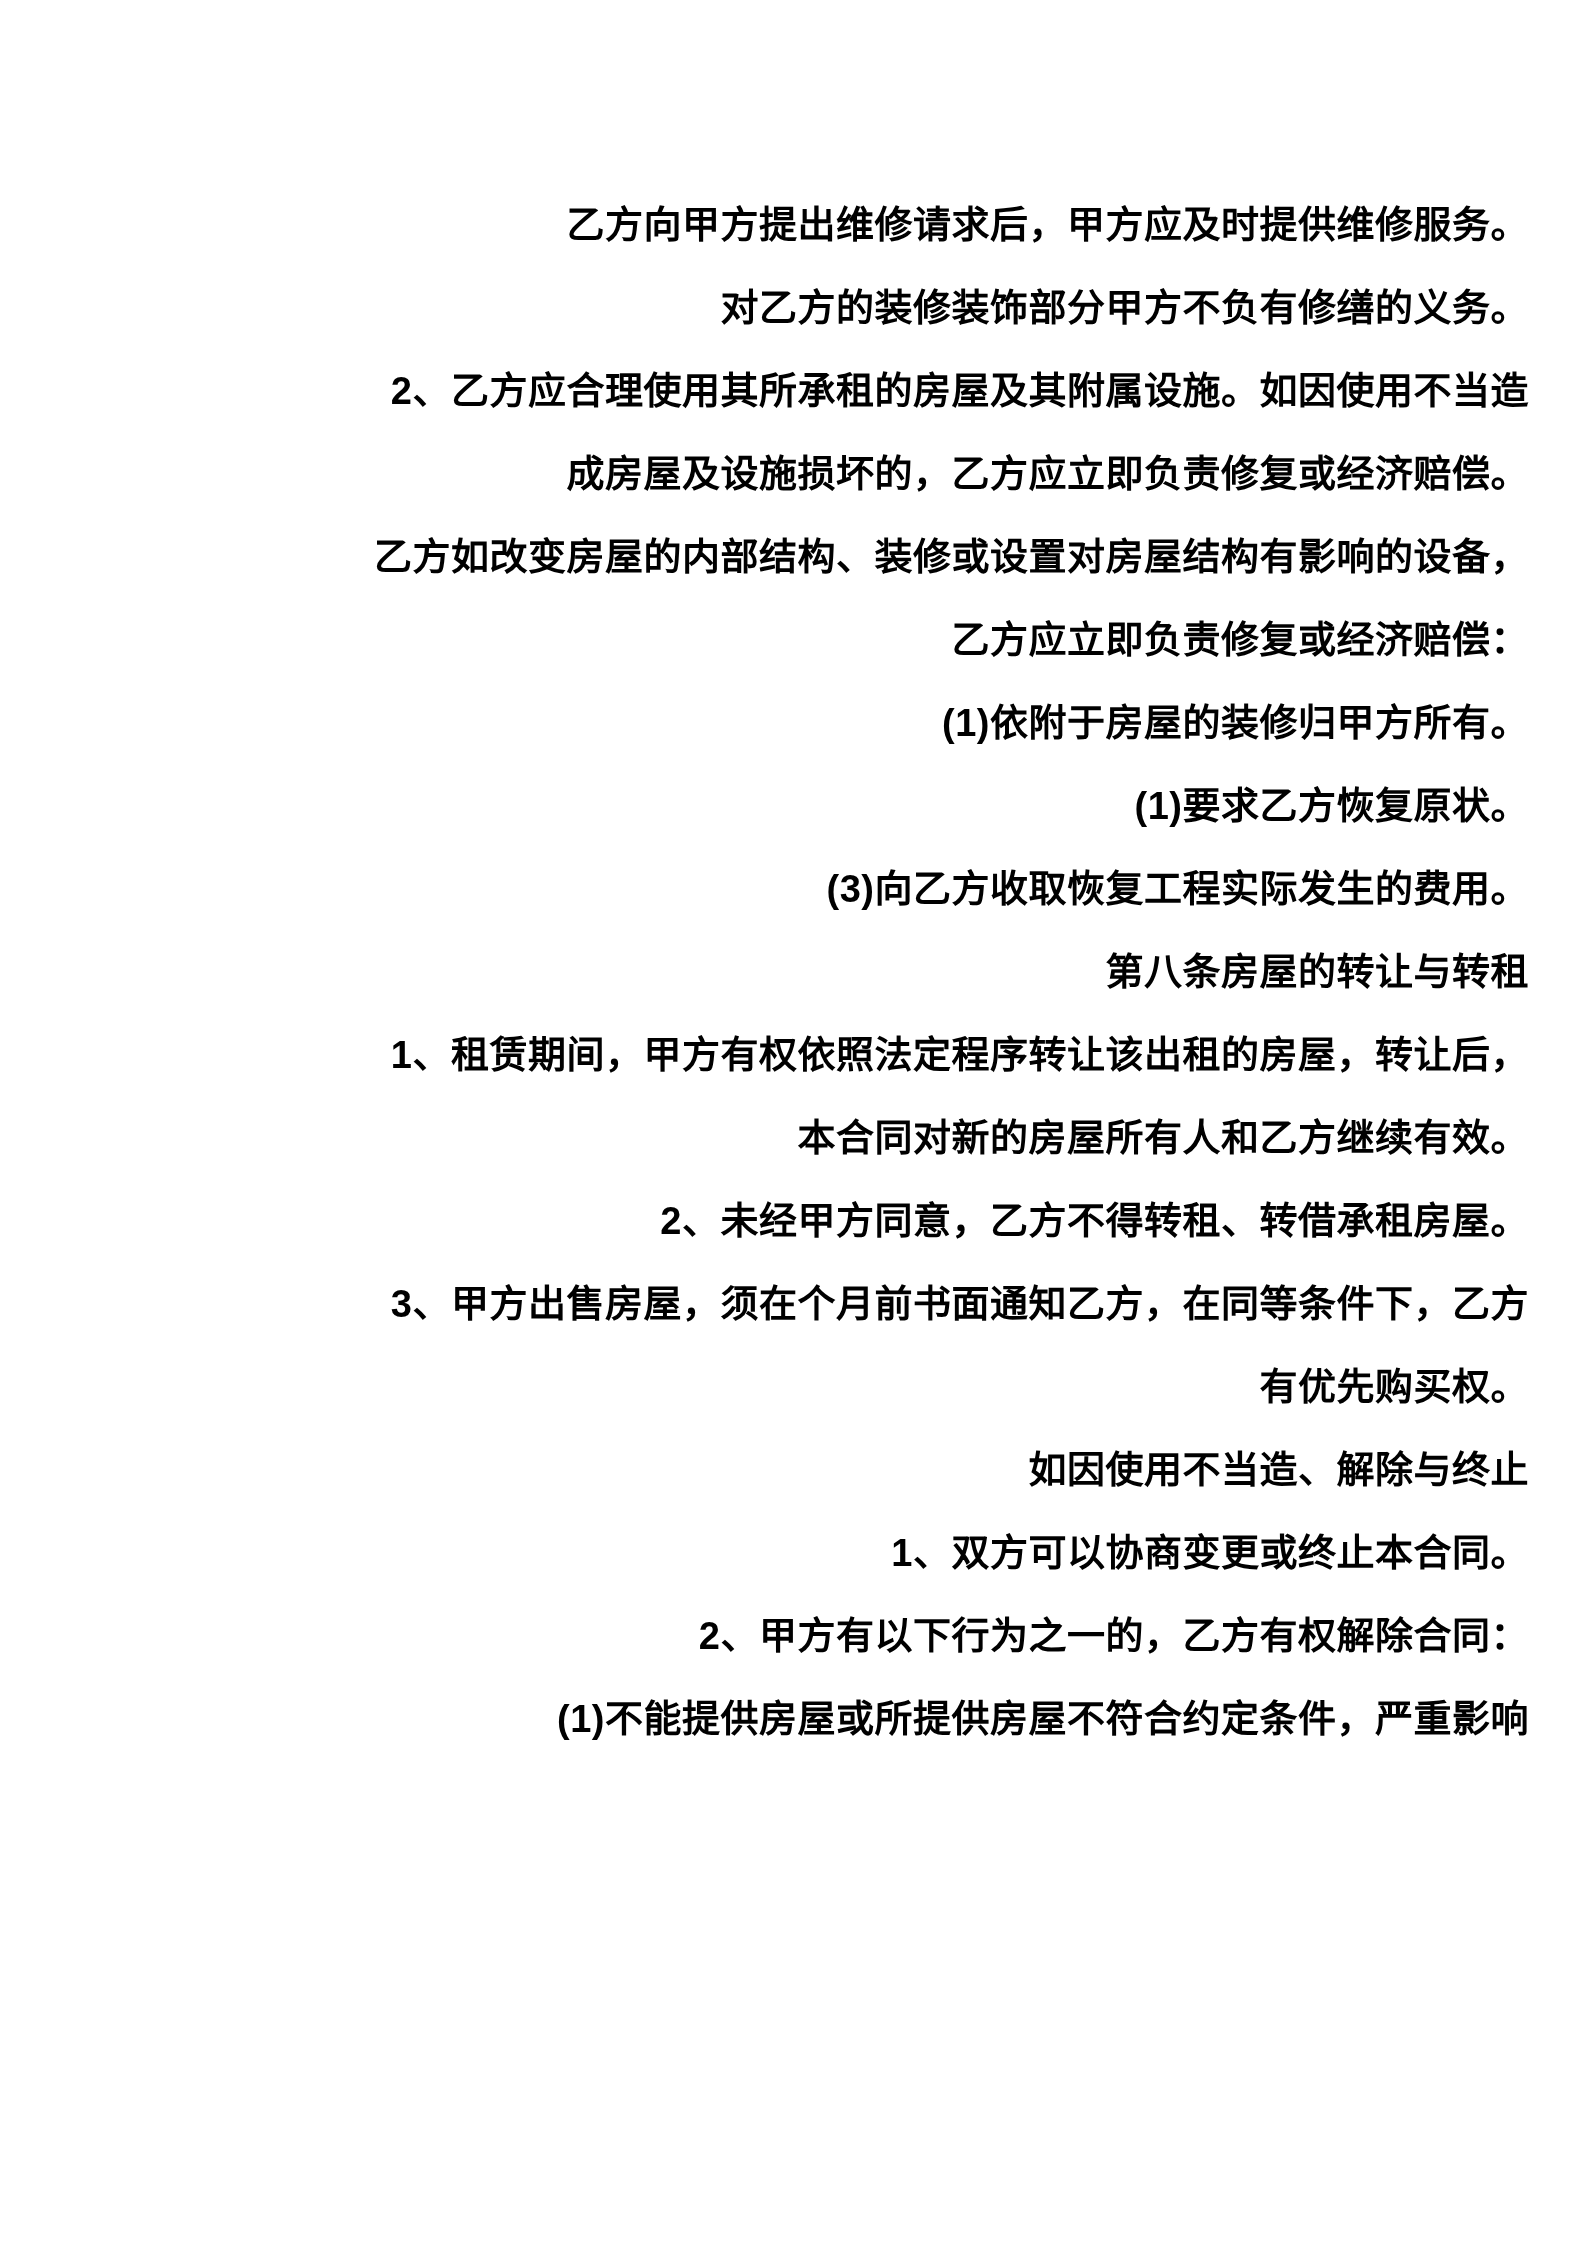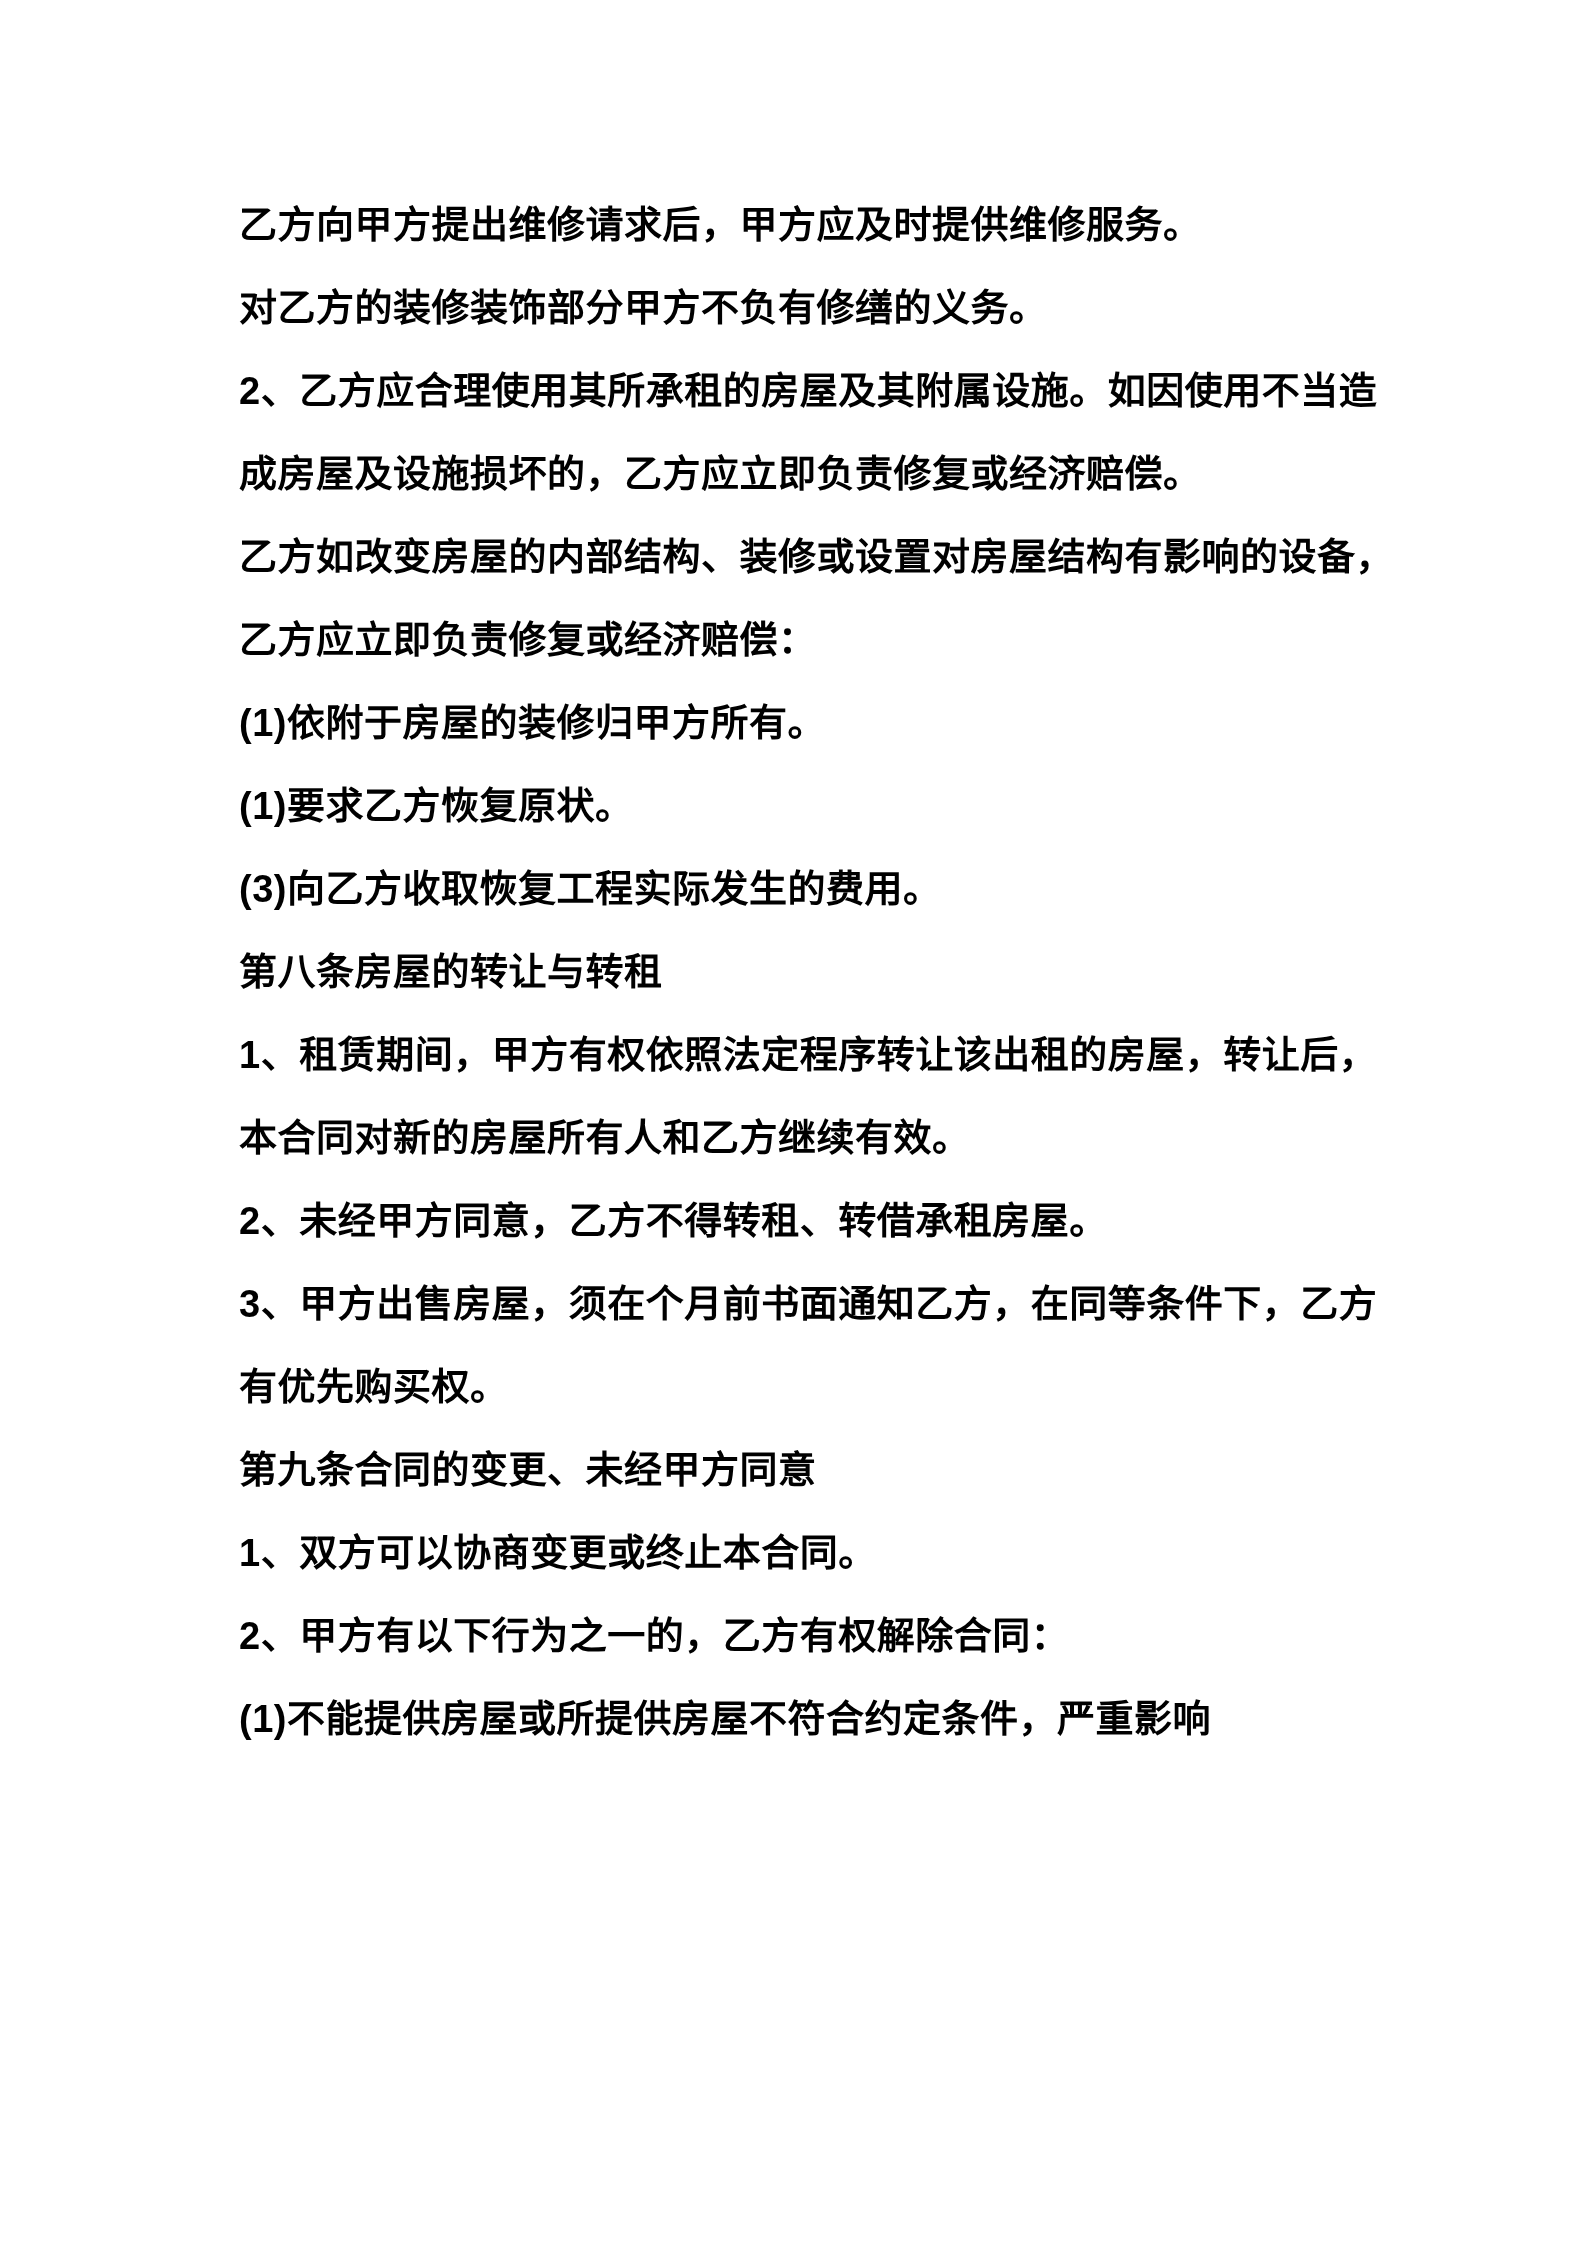--- a/index.html
+++ b/index.html
@@ -22,20 +22,21 @@
     width: 1290px;
   }
   .line {
     font-size: 38px;
     line-height: 83px;
     height: 83px;
     font-weight: 700;
     color: #000000;
     letter-spacing: 0.5px;
     white-space: nowrap;
+    text-align: right;
     -webkit-font-smoothing: none;
   }
 </style>
 </head>
 <body>
 
 <main class="page">
   <article class="content" id="doc-content">
       <div class="line">乙方向甲方提出维修请求后，甲方应及时提供维修服务。</div>
       <div class="line">对乙方的装修装饰部分甲方不负有修缮的义务。</div>
@@ -45,18 +46,18 @@
       <div class="line">乙方应立即负责修复或经济赔偿：</div>
       <div class="line">(1)依附于房屋的装修归甲方所有。</div>
       <div class="line">(1)要求乙方恢复原状。</div>
       <div class="line">(3)向乙方收取恢复工程实际发生的费用。</div>
       <div class="line">第八条房屋的转让与转租</div>
       <div class="line">1、租赁期间，甲方有权依照法定程序转让该出租的房屋，转让后，</div>
       <div class="line">本合同对新的房屋所有人和乙方继续有效。</div>
       <div class="line">2、未经甲方同意，乙方不得转租、转借承租房屋。</div>
       <div class="line">3、甲方出售房屋，须在个月前书面通知乙方，在同等条件下，乙方</div>
       <div class="line">有优先购买权。</div>
-      <div class="line">第九条合同的变更、未经甲方同意</div>
+      <div class="line">如因使用不当造、解除与终止</div>
       <div class="line">1、双方可以协商变更或终止本合同。</div>
       <div class="line">2、甲方有以下行为之一的，乙方有权解除合同：</div>
       <div class="line">(1)不能提供房屋或所提供房屋不符合约定条件，严重影响</div>
     </article>
 </main>
 
 </body></html>

